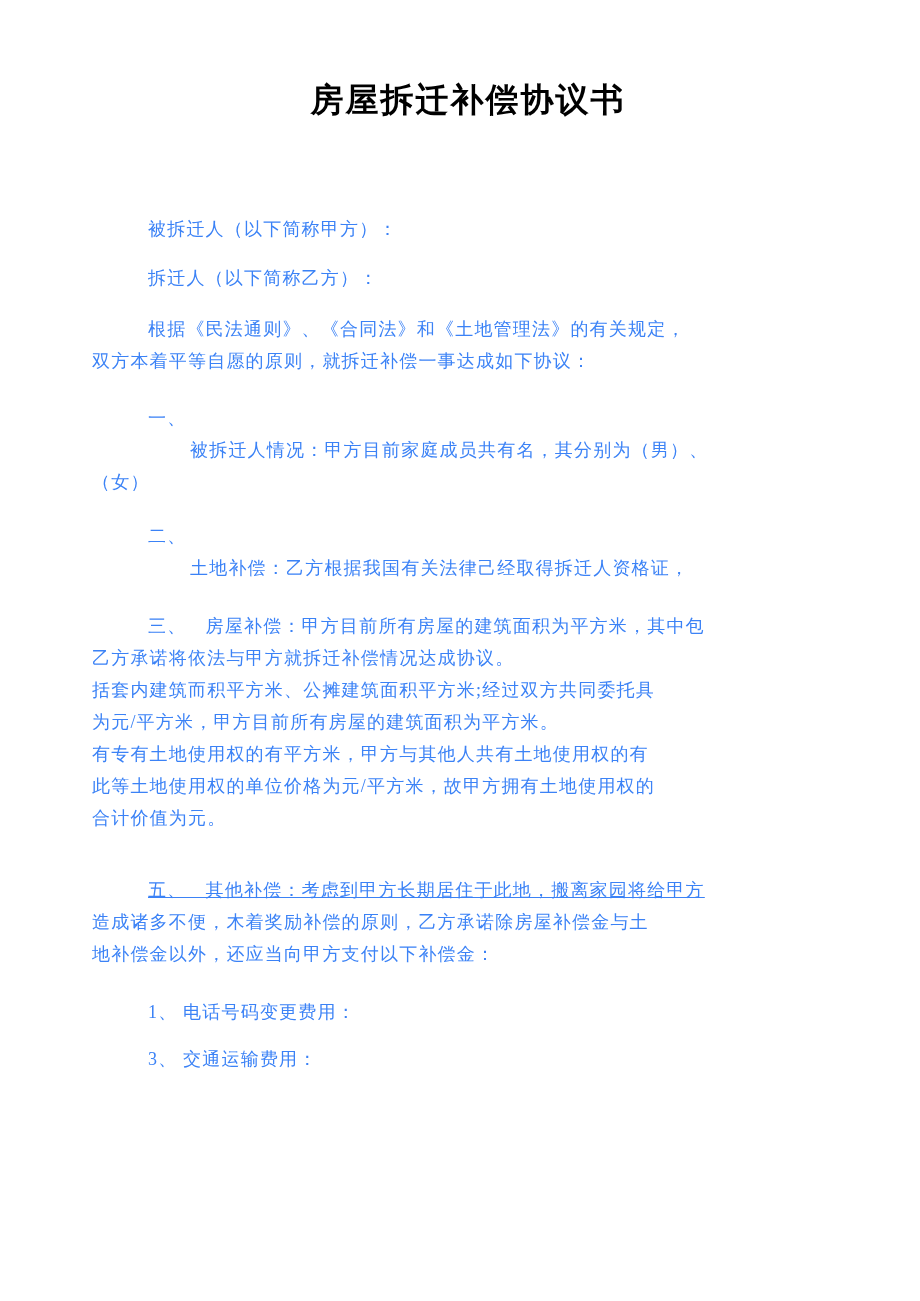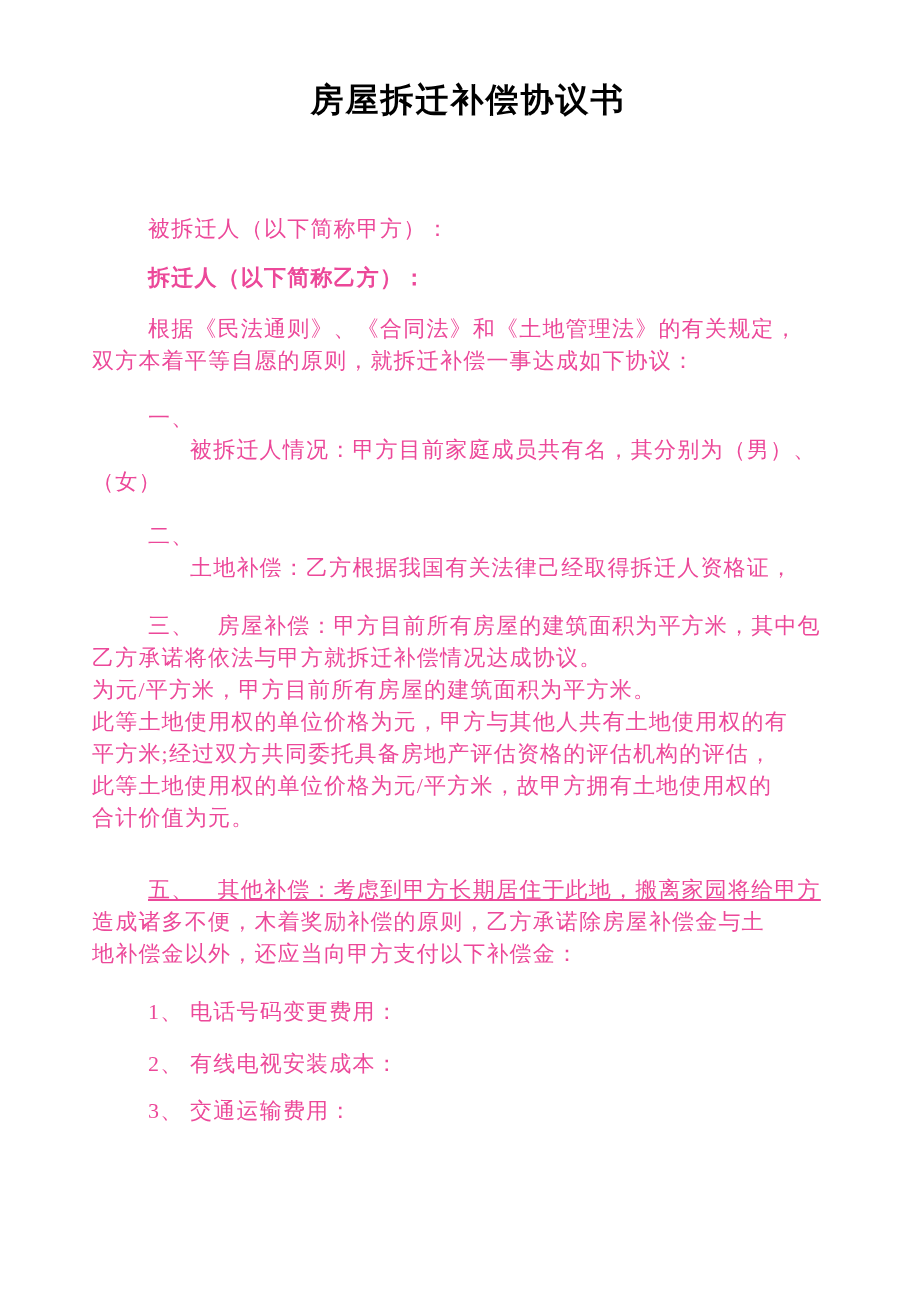--- a/index.html
+++ b/index.html
@@ -21,33 +21,33 @@
   .doc-title {
     margin: 0;
     font-size: 33px;
     font-weight: 600;
     line-height: 44px;
     text-align: center;
     letter-spacing: 2px;
     color: #000000;
   }
   .line {
-    font-size: 22px;
+    font-size: 18px;
     line-height: 32px;
     letter-spacing: 1.2px;
     white-space: pre;
-    color: #ec4899;
+    color: #3b82f6;
   }
   
   .ind0 { padding-left: 0; }
   .ind1 { padding-left: 56px; }
   .ind2 { padding-left: 98px; }
   
   .mt-title { margin-top: 91px; }
-  .mt17 { margin-top: 17px; font-weight: bold; }
+  .mt17 { margin-top: 17px; }
   .mt19 { margin-top: 19px; font-family: Liberation Serif, serif; }
   .mt20 { margin-top: 20px; }
   .mt15 { margin-top: 15px; }
   .mt22 { margin-top: 22px; }
   .mt23 { margin-top: 40px; text-decoration: underline; }
   .mt25 { margin-top: 25px; }
   .mt26 { margin-top: 26px; }
 </style>
 </head>
 <body>
@@ -64,28 +64,27 @@
 
   <div class="line ind1 mt25">一、</div>
   <div class="line ind2">被拆迁人情况：甲方目前家庭成员共有名，其分别为（男）、</div>
   <div class="line ind0">（女）</div>
 
   <div class="line ind1 mt22">二、</div>
   <div class="line ind2">土地补偿：乙方根据我国有关法律己经取得拆迁人资格证，</div>
   <div class="line ind1 mt26">三、　房屋补偿：甲方目前所有房屋的建筑面积为平方米，其中包</div>
 
   <div class="line ind0">乙方承诺将依法与甲方就拆迁补偿情况达成协议。</div>
+  <div class="line ind0">括套内建筑而积平方米、公摊建筑面积平方米;经过双方共同委托具</div>
   <div class="line ind0">为元/平方米，甲方目前所有房屋的建筑面积为平方米。</div>
 
-  <div class="line ind0">此等土地使用权的单位价格为元，甲方与其他人共有土地使用权的有</div>
-  <div class="line ind0">平方米;经过双方共同委托具备房地产评估资格的评估机构的评估，</div>
+  <div class="line ind0">有专有土地使用权的有平方米，甲方与其他人共有土地使用权的有</div>
   <div class="line ind0">此等土地使用权的单位价格为元/平方米，故甲方拥有土地使用权的</div>
   <div class="line ind0">合计价值为元。</div>
 
   <div class="line ind1 mt23">五、　其他补偿：考虑到甲方长期居住于此地，搬离家园将给甲方</div>
   <div class="line ind0">造成诸多不便，木着奖励补偿的原则，乙方承诺除房屋补偿金与土</div>
   <div class="line ind0">地补偿金以外，还应当向甲方支付以下补偿金：</div>
 
   <div class="line ind1 mt26">1、 电话号码变更费用：</div>
-  <div class="line ind1 mt20">2、 有线电视安装成本：</div>
   <div class="line ind1 mt15">3、 交通运输费用：</div>
 
 </div>
 
 </body></html>

